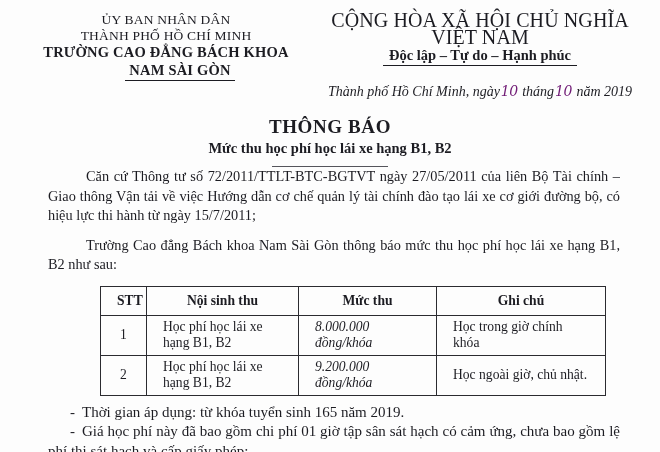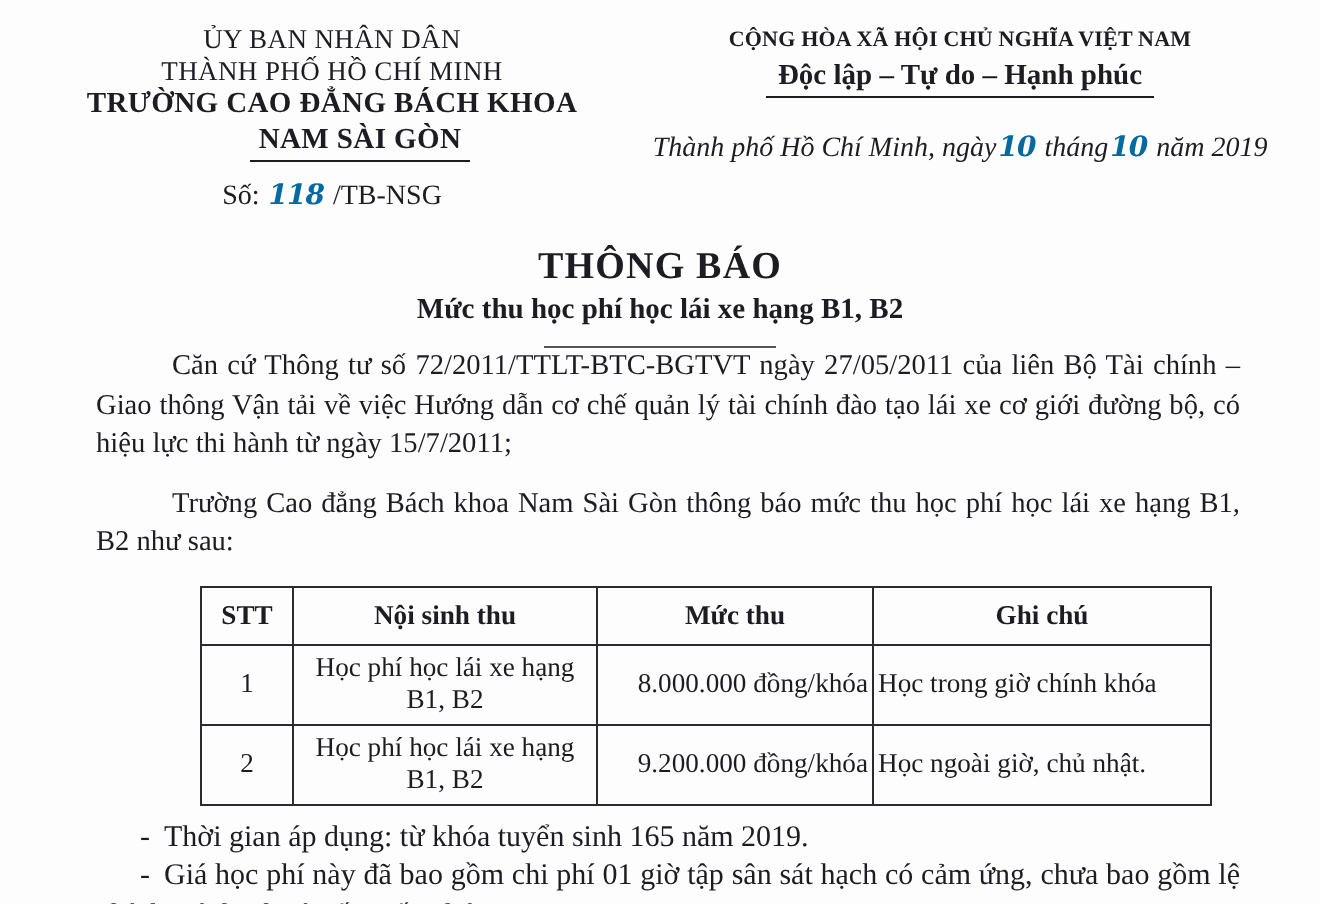--- a/index.html
+++ b/index.html
@@ -62,29 +62,29 @@
   }
   .so-line {
     font-size: 14px;
     margin-top: 9px;
     text-align: center;
     white-space: nowrap;
   }
   .hand {
     font-family: "DejaVu Serif", serif;
     font-style: italic;
-    font-weight: bold;
-    color: #0369a1;
+    font-weight: normal;
+    color: #701a75;
     font-size: 14px;
     letter-spacing: -0.5px;
     padding: 0 1px;
   }
   .nation {
-    font-weight: bold;
-    font-size: 11px;
+    font-weight: normal;
+    font-size: 20px;
     line-height: 17px;
     letter-spacing: .1px;
   }
   .motto {
     font-weight: bold;
     font-size: 14.5px;
     line-height: 17px;
     display: inline-block;
     border-bottom: 1.3px solid #1c1c22;
     padding: 0 6px 1px 6px;
@@ -144,38 +144,38 @@
     margin-top: 11px;
   }
   table.fee-table {
     border-collapse: collapse;
     width: 505px;
     table-layout: fixed;
   }
   table.fee-table th,
   table.fee-table td {
     border: 1.1px solid #2b2b30;
-    padding: 3px 2px;
+    padding: 3px 16px;
     font-size: 13.6px;
     line-height: 16.5px;
     vertical-align: middle;
   }
   table.fee-table th {
     text-align: center;
     font-weight: bold;
     height: 22px;
   }
   .col-stt { width: 46px; }
   .col-noidung { width: 152px; }
   .col-mucthu { width: 138px; }
   .col-ghichu { width: 169px; }
   td.c-stt { text-align: center; }
-  td.c-mucthu { text-align: right; }
+  td.c-mucthu { text-align: left; font-style: italic; }
   td.c-ghichu { text-align: left; }
-  td.c-noidung { text-align: center; }
+  td.c-noidung { text-align: left; }
   table.fee-table tbody td { height: 32px; }
 
   
   .notes {
     padding: 0 40px 0 48px;
     box-sizing: border-box;
     margin-top: 7px;
   }
   .note {
     font-size: 15px;
@@ -194,25 +194,20 @@
 
 <div class="page">
 
   <div class="header">
 
     <div class="header-left">
       <div class="org-line1">ỦY BAN NHÂN DÂN</div>
       <div class="org-line2">THÀNH PHỐ HỒ CHÍ MINH</div>
       <div class="org-line3">TRƯỜNG CAO ĐẲNG BÁCH KHOA</div>
       <div><span class="org-line4">NAM SÀI GÒN</span></div>
-      <div class="so-line">
-        <span>Số:</span>
-        <span class="hand">118</span>
-        <span>/TB-NSG</span>
-      </div>
     </div>
 
     <div class="header-right">
       <div class="nation">CỘNG HÒA XÃ HỘI CHỦ NGHĨA VIỆT NAM</div>
       <div><span class="motto">Độc lập – Tự do – Hạnh phúc</span></div>
       <div class="place-date">
         <span>Thành phố Hồ Chí Minh, ngày</span><span class="hand">10</span>
         <span>tháng</span><span class="hand">10</span>
         <span>năm</span>
         <span>2019</span>

